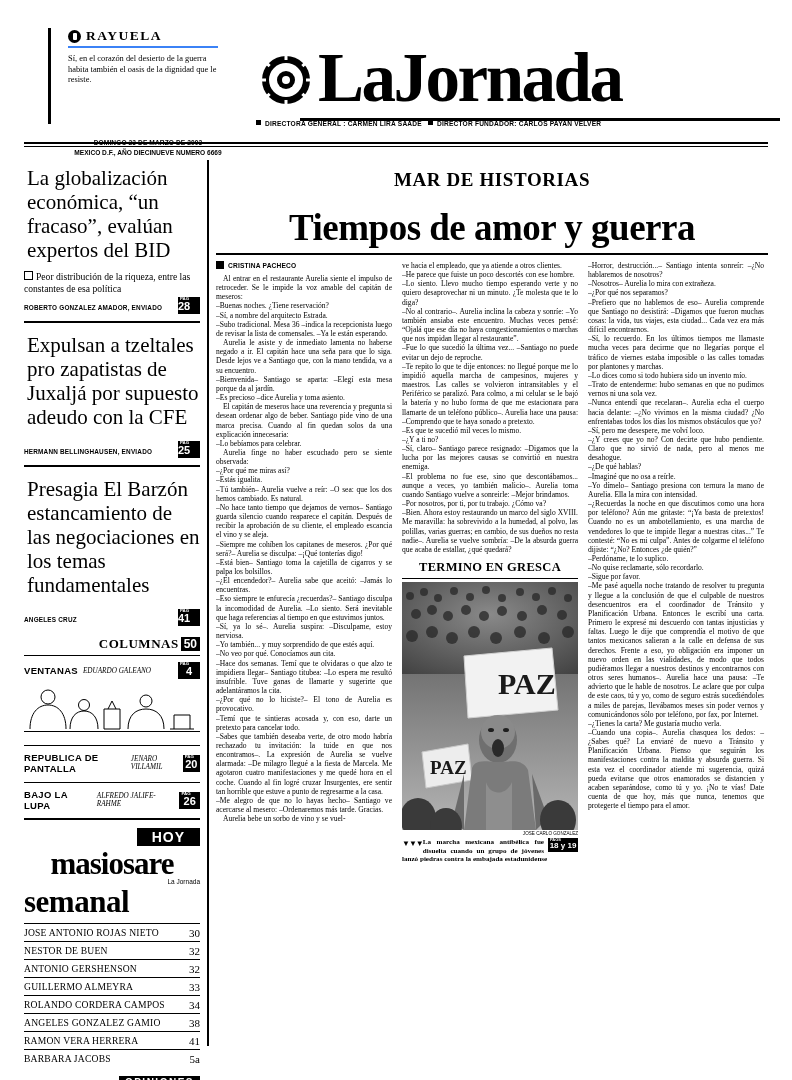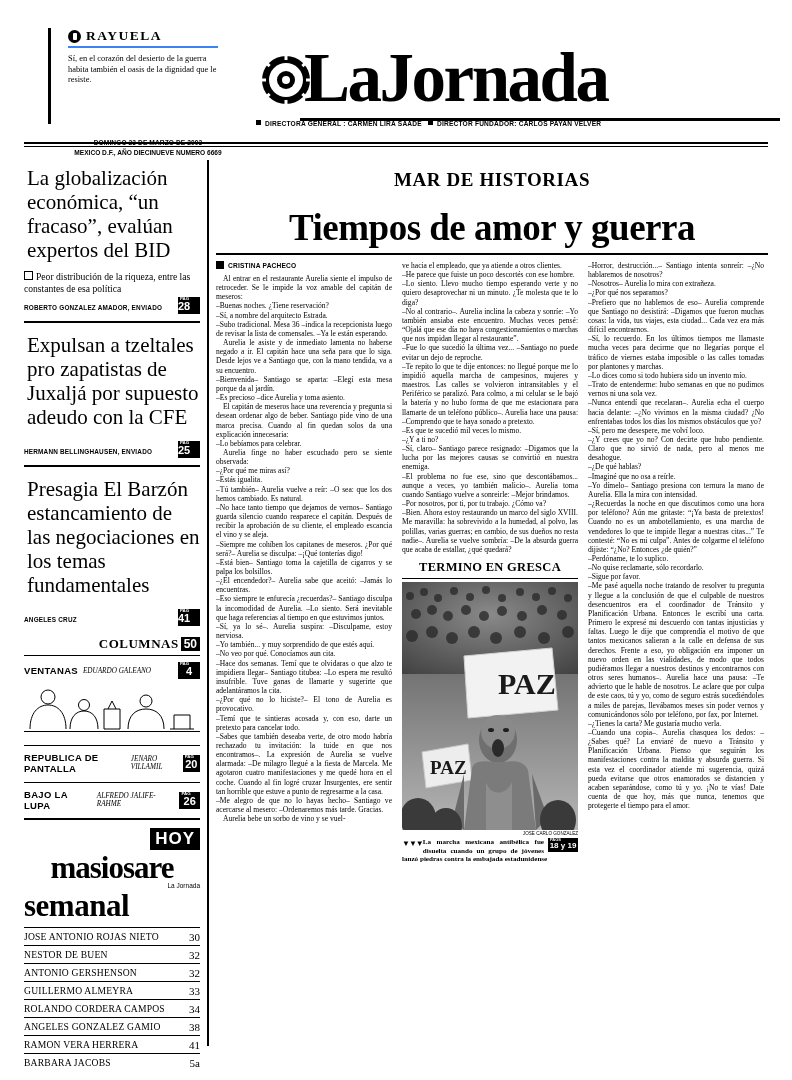--- a/index.html
+++ b/index.html
@@ -15,21 +15,21 @@
   .rayuela-box{position:absolute;left:44px;top:8px;width:150px;}
   .rayuela-head{display:flex;align-items:center;gap:5px;border-bottom:2px solid #3b82f6;padding-bottom:2px;}
   .rayuela-dot{width:13px;height:13px;border-radius:50%;background:#000;position:relative;}
   .rayuela-dot::after{content:"";position:absolute;left:4.5px;top:3px;width:4px;height:7px;background:#fff;border-radius:1px;}
   .rayuela-title{font-family:"Liberation Serif",serif;font-weight:bold;font-size:13.5px;letter-spacing:1.5px;}
   .rayuela-text{font-size:8.4px;line-height:10.5px;margin-top:6px;font-family:"Liberation Serif",serif;}
   .rayuela-rule-left{position:absolute;left:24px;top:8px;width:3px;height:96px;background:#000;}
 
   .logo-wrap{position:absolute;left:236px;top:18px;width:520px;height:86px;}
   .logo-gear{position:absolute;left:0;top:16px;width:52px;height:52px;}
-  .logo-text{position:absolute;left:44px;top:0px;font-family:"Liberation Serif",serif;font-weight:bold;
+  .logo-text{position:absolute;left:58px;top:0px;font-family:"Liberation Serif",serif;font-weight:bold;
     font-size:69px;letter-spacing:-2.5px;line-height:80px;font-style:normal;}
   .logo-underline{position:absolute;left:40px;top:80px;width:480px;height:3px;background:#000;}
   .logo-credits{position:absolute;left:232px;top:100px;font-size:6.6px;letter-spacing:.2px;font-family:"Liberation Sans",sans-serif;font-weight:bold;}
   .sq{display:inline-block;width:5px;height:5px;background:#000;margin-right:4px;vertical-align:1px;}
 
   .dateline{position:absolute;left:24px;top:118px;width:200px;text-align:center;font-size:6.6px;
     font-family:"Liberation Sans",sans-serif;font-weight:bold;line-height:9.5px;letter-spacing:.1px;}
   .dateline .l2{letter-spacing:0px;}
 
   .mast-rule{position:absolute;left:24px;top:142px;width:744px;height:2px;background:#000;}
@@ -56,21 +56,21 @@
   .colitem .name{font-family:"Liberation Sans",sans-serif;font-weight:bold;font-size:9.5px;letter-spacing:.3px;}
   .colitem .author{font-family:"Liberation Serif",serif;font-style:italic;font-size:7.2px;}
   .colitem .tag{margin-left:auto;position:relative;width:22px;height:17px;background:#000;color:#fff;
     font-family:"Liberation Sans",sans-serif;font-weight:bold;font-size:11px;text-align:center;line-height:19px;}
   .colitem .tag small{position:absolute;left:2px;top:-1px;font-size:4.4px;line-height:5px;}
   .cartoon{margin-top:4px;height:54px;border:0;position:relative;}
   .cartoon svg{position:absolute;left:0;top:0;}
 
   .hoy-bar{margin-top:8px;text-align:right;}
   .hoy{display:inline-block;background:#000;color:#fff;font-family:"Liberation Sans",sans-serif;
-    font-weight:bold;font-size:17px;padding:1px 5px;letter-spacing:1px;}
+    font-weight:bold;font-size:14px;padding:1px 15px;letter-spacing:1px;}
   .masiosare{font-family:"Liberation Serif",serif;font-weight:bold;font-size:31px;letter-spacing:-1px;margin-top:2px;line-height:32px;text-align:center;}
   .lj-small{font-size:6.5px;font-family:"Liberation Sans",sans-serif;text-align:right;margin-top:-2px;}
   .semanal{font-family:"Liberation Serif",serif;font-weight:bold;font-size:31px;line-height:34px;letter-spacing:-.5px;}
 
   .oplist{margin-top:4px;}
   .oprow{display:flex;align-items:flex-start;border-top:1px solid #000;padding:2.5px 0 2.5px 0;}
   .oprow .nm{font-family:"Liberation Serif",serif;font-size:9.6px;letter-spacing:.2px;}
   .oprow .pg{margin-left:auto;font-family:"Liberation Serif",serif;font-size:11px;}
   .opiniones{margin-top:5px;text-align:right;}
   .opiniones span{display:inline-block;background:#000;color:#fff;font-family:"Liberation Sans",sans-serif;

